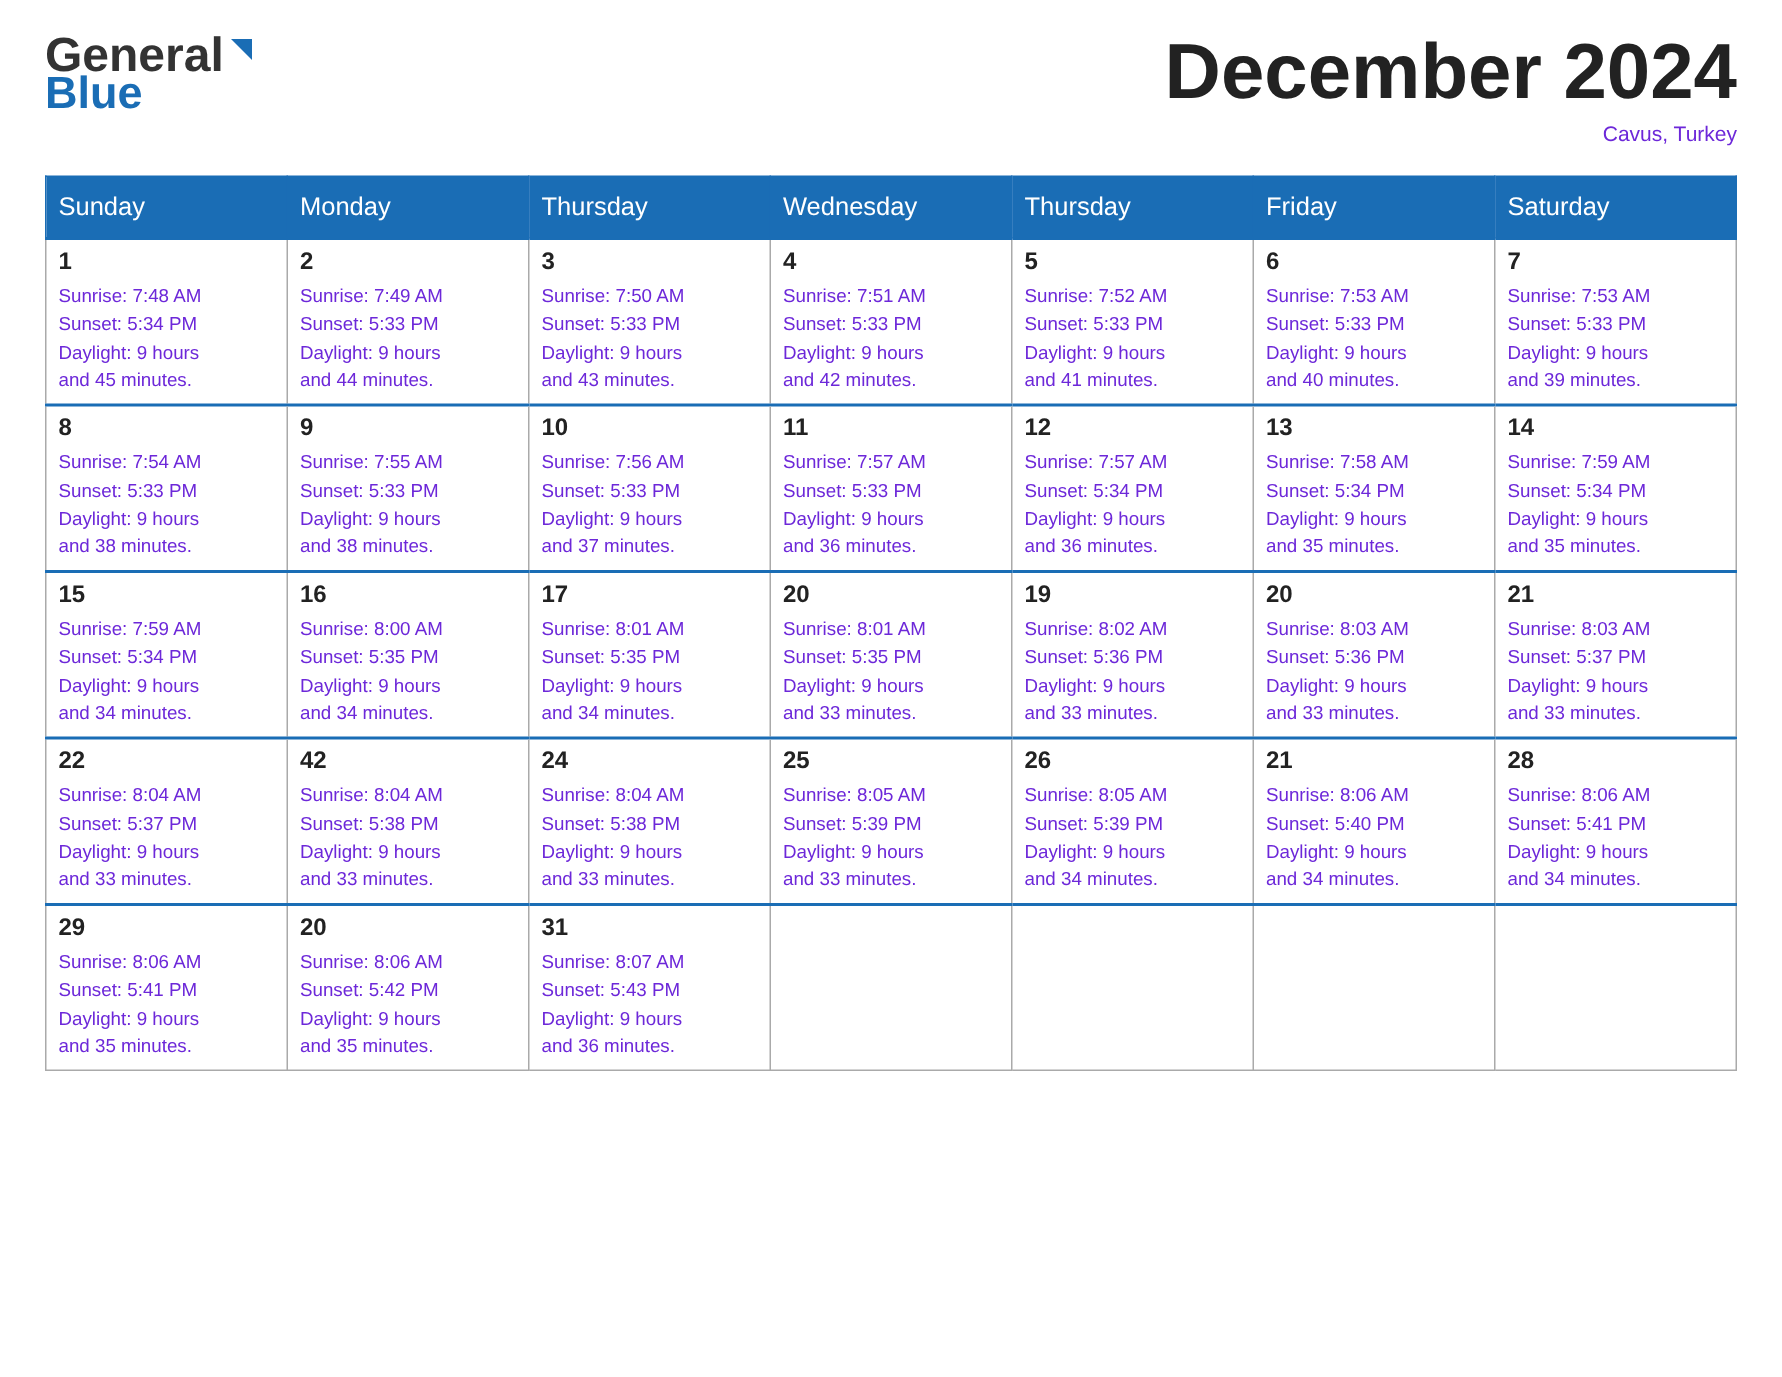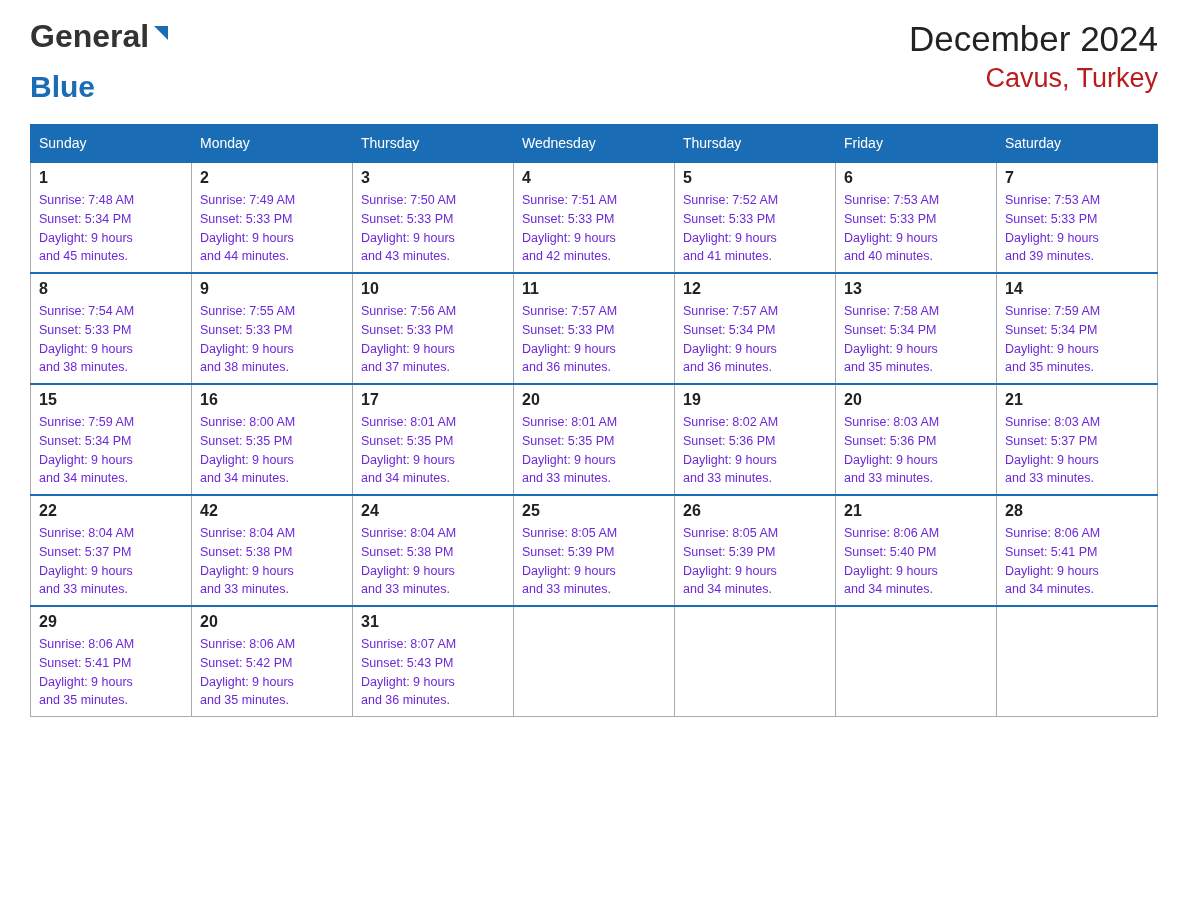--- a/index.html
+++ b/index.html
@@ -13,45 +13,44 @@
     .header {
       display: flex;
       justify-content: space-between;
       align-items: flex-start;
       margin-bottom: 20px;
     }
     .logo {
       display: flex;
       flex-direction: column;
       align-items: flex-start;
-      gap: 24px;
     }
     .title-section {
       text-align: right;
     }
     .month-title {
-      font-size: 35px;
-      font-weight: 400;
+      font-size: 52px;
+      font-weight: 700;
       color: #222;
       line-height: 1.1;
     }
     .location {
-      font-size: 27px;
-      color: #b91c1c;
+      font-size: 14px;
+      color: #6d28d9;
       margin-top: 4px;
     }
     table {
       width: 100%;
       border-collapse: collapse;
       table-layout: fixed;
     }
     thead tr th {
       background-color: #1a6db5;
       color: #fff;
-      font-size: 14px;
+      font-size: 17px;
       font-weight: normal;
       padding: 10px 8px;
       text-align: left;
       border: 1px solid #1a6db5;
     }
     tbody tr td {
       border: 1px solid #aaa;
       border-top: 2px solid #1a6db5;
       vertical-align: top;
       padding: 6px 8px;

